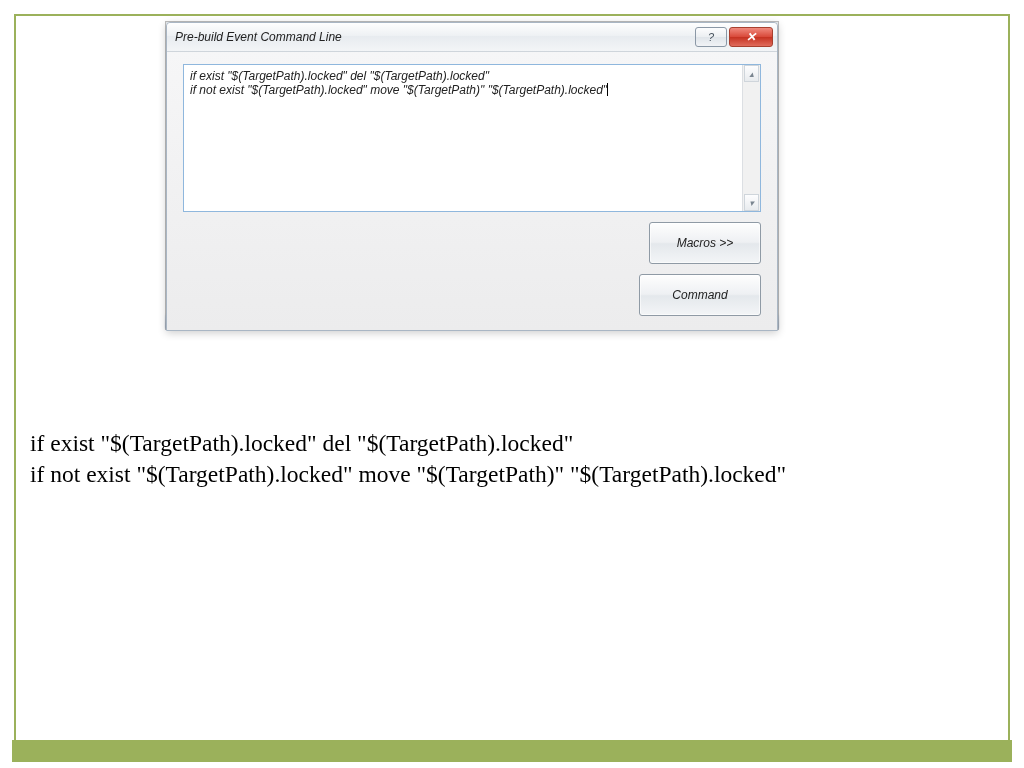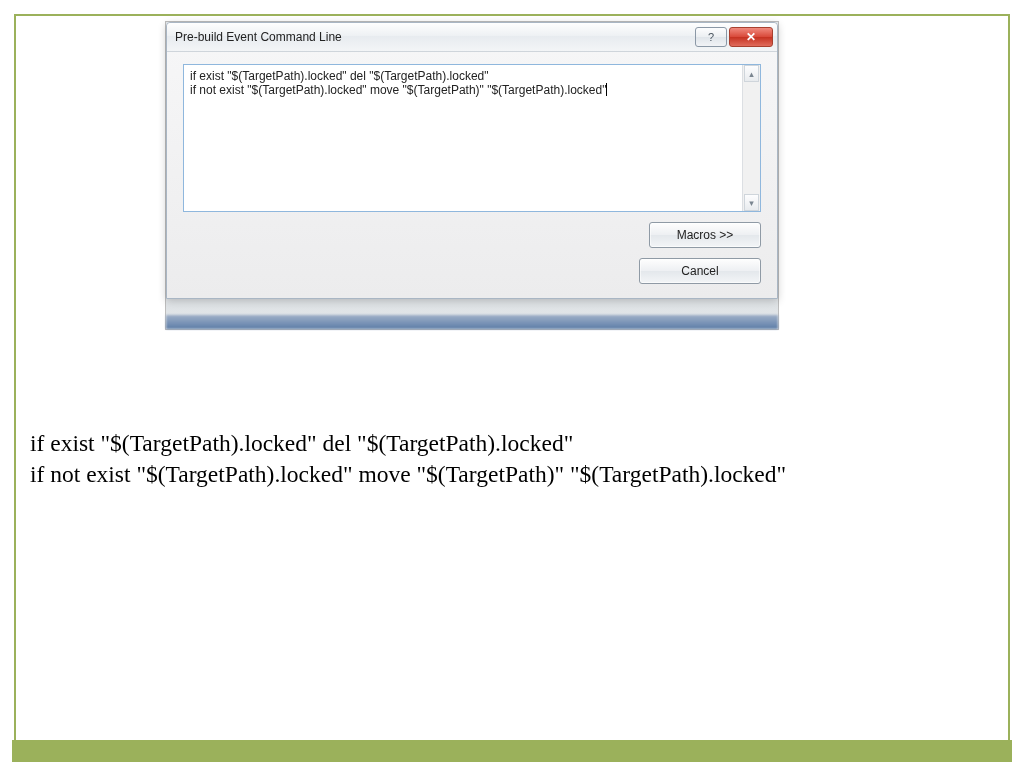--- a/index.html
+++ b/index.html
@@ -37,20 +37,21 @@
 
   
   .shot {
     position: absolute;
     left: 166px;
     top: 22px;
     width: 612px;
     height: 307px;
     background: #f0f0f0;
     box-shadow: 0 0 0 1px #bdbdbd;
+    font-style: italic;
   }
   
   .bg-strip {
     position: absolute;
     left: 0;
     right: 0;
     top: 0;
     bottom: 0;
     background: linear-gradient(#e9ecef, #dfe3e6);
   }
@@ -173,21 +174,21 @@
 
   .btn-row {
     display: flex;
     justify-content: flex-end;
     gap: 8px;
     margin-top: 10px;
   }
   .btn {
     min-width: 86px;
     height: 24px;
-    padding: 0 12px;
+    padding: 8px 12px;
     border: 1px solid #8f9aa5;
     border-radius: 3px;
     background: linear-gradient(#fefefe,#eef0f3 48%,#e4e8ec 52%,#f3f5f7);
     color: #222;
     font-size: 12px;
     display:flex;align-items:center;justify-content:center;
     cursor:pointer;
     box-shadow: 0 0 0 1px rgba(255,255,255,.6) inset;
   }
 
@@ -240,21 +241,21 @@
             <div class="scrollbtn down">
                 <span>▾</span>
               </div>
           </div>
         </div>
 
         <div class="btn-row">
           <div class="btn">Macros &gt;&gt;</div>
         </div>
         <div class="btn-row">
-          <div class="btn" style="min-width:96px">Cancel</div>
+          <div class="btn" style="min-width:96px">Command</div>
         </div>
       </div>
     </div>
   </div>
 
   <div class="caption">if exist "$(TargetPath).locked" del "$(TargetPath).locked"
 if not exist "$(TargetPath).locked" move "$(TargetPath)" "$(TargetPath).locked"</div>
 </div>
 
 </body></html>

